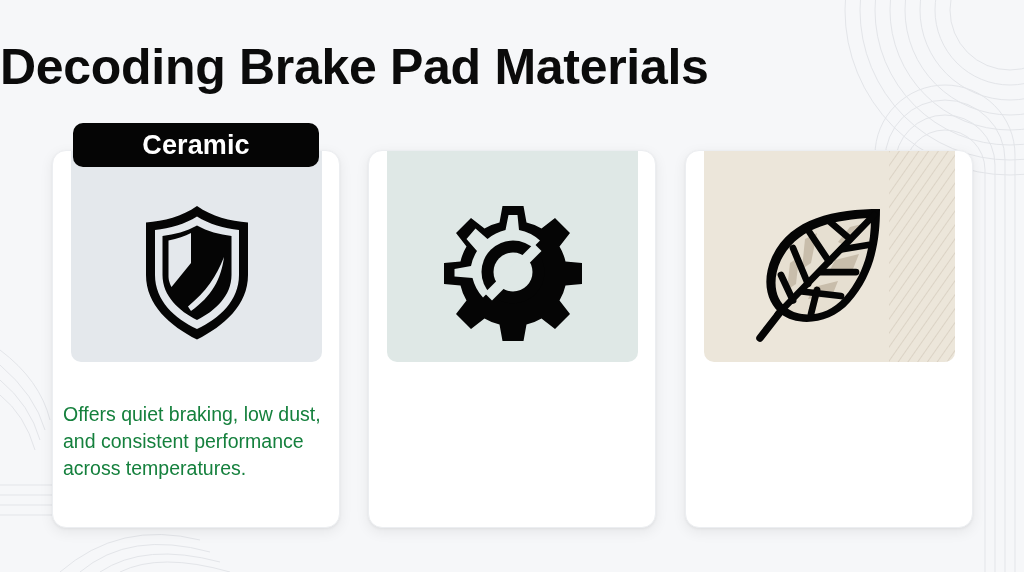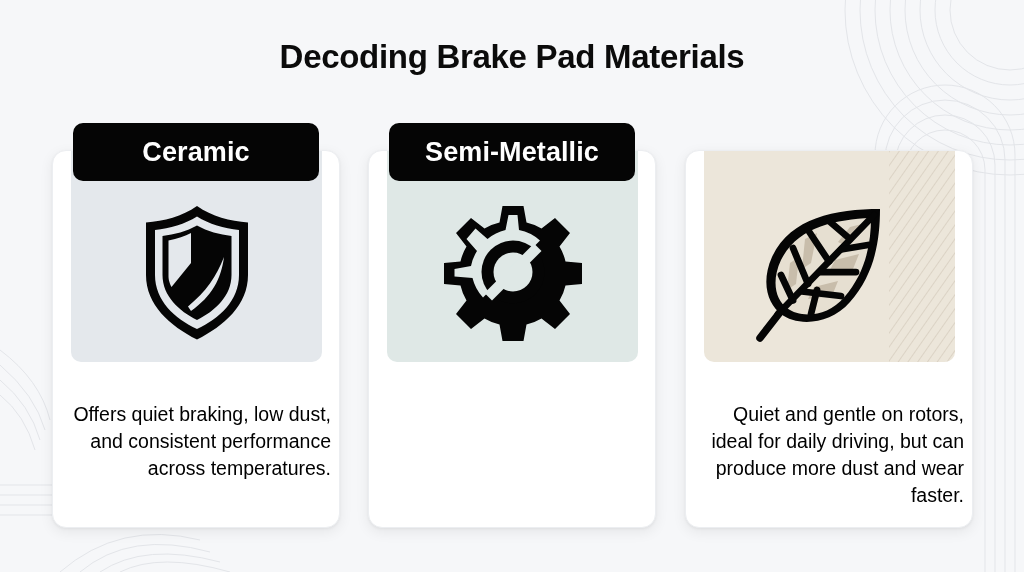--- a/index.html
+++ b/index.html
@@ -6,48 +6,48 @@
     html, body { width: 1024px; height: 572px; overflow: hidden; }
     body {
       background: #f6f7f9;
       font-family: "Liberation Sans", "DejaVu Sans", sans-serif;
       position: relative;
       color: #111;
     }
     .bg-deco { position: absolute; left: 0; top: 0; width: 1024px; height: 572px; pointer-events: none; }
     .title {
       position: absolute; left: 0; top: 38px; width: 1024px;
-      text-align: center; font-size: 33px; font-weight: 700; color: #0b0b0b;
+      text-align: left; font-size: 50px; font-weight: 700; color: #0b0b0b;
       letter-spacing: -0.3px;
     }
     .card {
       position: absolute; top: 150px; width: 288px; height: 378px;
       background: #ffffff; border-radius: 14px;
       box-shadow: 0 4px 14px rgba(0,0,0,0.07), 0 1px 3px rgba(0,0,0,0.05);
       border: 1px solid #eceef1;
     }
     .card-1 { left: 52px; }
     .card-2 { left: 368px; }
     .card-3 { left: 685px; }
     .panel {
       position: absolute; left: 18px; top: 0; width: 251px; height: 211px;
       border-radius: 0 0 10px 10px; overflow: hidden;
       display: flex; align-items: center; justify-content: center;
     }
     .panel svg.icon { width: 150px; height: 150px; margin-top: 30px; }
     .stripes { position: absolute; right: 0; top: 0; width: 66px; height: 100%; }
     .tab {
-      position: absolute; top: -28px; left: 20px; width: 246px; height: 58px;
+      position: absolute; top: -28px; left: 20px; width: 246px; height: 44px;
       background: #050505; color: #fff; border-radius: 10px;
       display: flex; align-items: center; justify-content: center;
       font-size: 27px; font-weight: 700; letter-spacing: 0.1px;
     }
     .desc {
       position: absolute; left: 10px; top: 250px; width: 268px;
-      text-align: right; font-size: 19.5px; line-height: 27px; color: #000000;
+      text-align: left; font-size: 19.5px; line-height: 27px; color: #15803d;
     }
   </style>
 </head>
 <body>
 
 <svg class="bg-deco" viewBox="0 0 1024 572">
   <g fill="none" stroke="#e3e5e9" stroke-width="1">
 
     <circle cx="1010" cy="10" r="60"></circle>
     <circle cx="1010" cy="10" r="75"></circle>
@@ -101,21 +101,20 @@
         <path fill="#050505" d="M-7 -44 L7 -44 L9 -33 A34 34 0 0 1 19 -29 L28 -36 L38 -26 L31 -17 A34 34 0 0 1 35 -7 L46 -6 L46 8 L35 9 A34 34 0 0 1 31 19 L38 28 L28 38 L19 31 A34 34 0 0 1 9 35 L7 46 L-7 46 L-9 35 A34 34 0 0 1 -19 31 L-28 38 L-38 28 L-31 19 A34 34 0 0 1 -35 9 L-46 8 L-46 -6 L-35 -7 A34 34 0 0 1 -31 -17 L-38 -26 L-28 -36 L-19 -29 A34 34 0 0 1 -9 -33 Z"></path>
 
         <path fill="#dfe8e6" d="M-3 -38 L3 -38 L4 -28 A29 29 0 0 1 18 -21 L18 -21 L-20 17 A29 29 0 0 1 -27 4 L-39 3 L-39 -2 L-28 -4 A29 29 0 0 1 -24 -14 L-31 -22 L-25 -29 L-17 -22 A29 29 0 0 1 -5 -28 Z"></path>
         <circle r="21" fill="#050505"></circle>
         <circle r="13" fill="#dfe8e6"></circle>
         <path d="M14 -19 L19 -14 L-14 19 L-19 14 Z" fill="#dfe8e6"></path>
         <circle r="12" fill="none" stroke="#050505" stroke-width="0"></circle>
       </g>
     </svg>
   </div>
-  <div class="tab">Semi-Metallic</div>
 </div>
 
 <div class="card card-3">
   <div class="panel" style="background:#ece6da;">
     <svg class="stripes" viewBox="0 0 66 211" preserveAspectRatio="none">
       <defs>
         <pattern id="diag" width="8" height="8" patternUnits="userSpaceOnUse" patternTransform="rotate(35)">
           <line x1="0" y1="0" x2="0" y2="8" stroke="#d6cdbd" stroke-width="1.5"></line>
         </pattern>
       </defs>
@@ -138,14 +137,13 @@
         <path d="M56 43 L42 22"></path>
         <path d="M50 50 L74 50"></path>
         <path d="M42 58 L32 34"></path>
         <path d="M38 63 L64 66"></path>
         <path d="M32 69 L24 52"></path>
         <path d="M48 62 L44 78"></path>
       </g>
       <path d="M24 76 L10 94" stroke="#050505" stroke-width="5" stroke-linecap="round"></path>
     </svg>
   </div>
-  <div class="desc">Quiet and gentle on rotors, ideal for daily driving, but can produce more dust and wear faster.</div>
 </div>
 
 </body></html>

